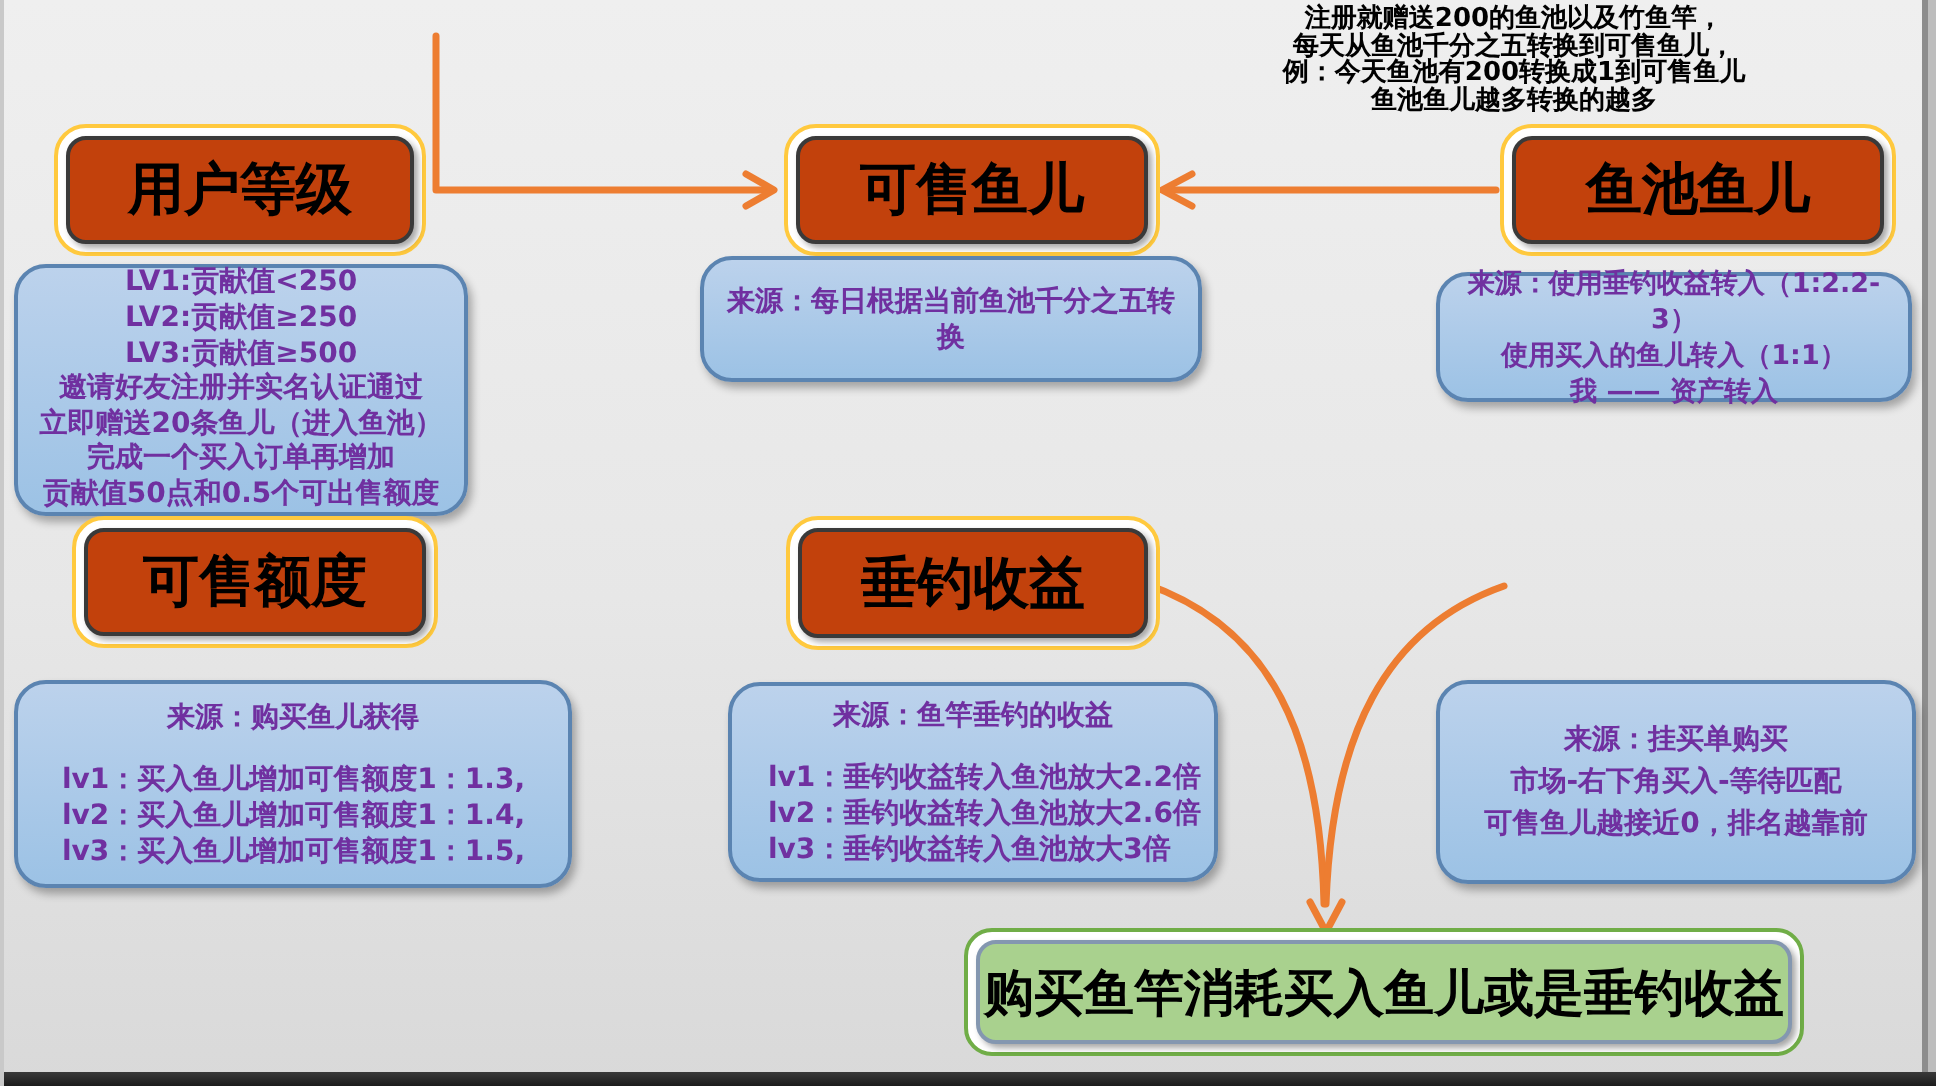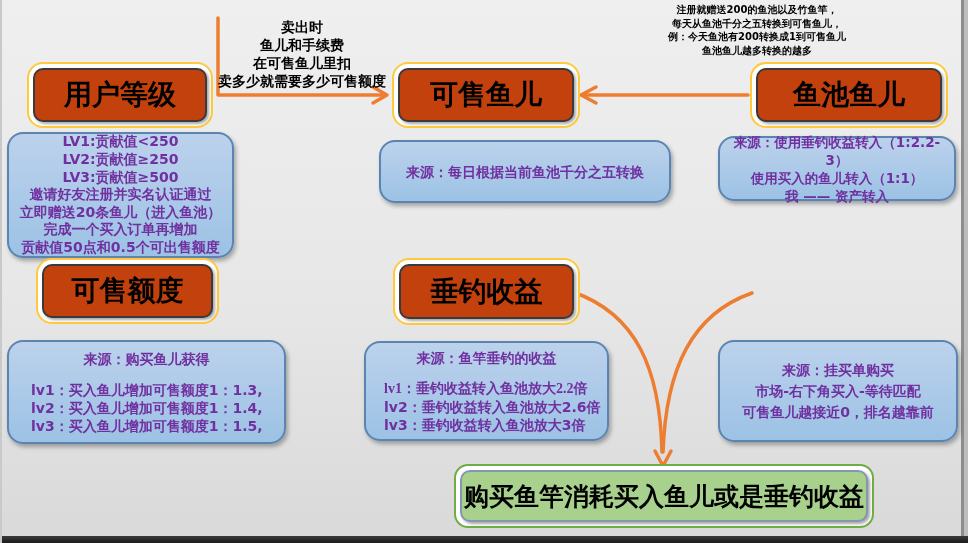--- a/index.html
+++ b/index.html
@@ -36,21 +36,21 @@
     width: 100%; height: 100%;
     background: #c2410c;
     border: 2px solid #3a3a3a;
     border-radius: 10px;
     display: flex; align-items: center; justify-content: center;
     box-shadow: 2px 2px 3px rgba(0,0,0,0.35);
     color: #000;
     font-size: 28px;
     white-space: nowrap;
   }
-  .ring.green-ring { border-color: #70ad47; border-radius: 14px; }
+  .ring.green-ring { border-color: #70ad47; border-radius: 14px; margin-left: 28px; }
   .node.green-node {
     background: #a9d18e;
     border-color: #8497b0;
     font-size: 25px;
   }
   
   .info {
     position: absolute;
     background: linear-gradient(180deg, #bcd2ec 0%, #9cc2e5 100%);
     border: 2px solid #5b84b1;
@@ -68,21 +68,21 @@
   .info .line.left { text-align: left; }
   .info .spacer { height: 13px; }
   
   .note {
     position: absolute;
     color: #000;
     text-align: center;
     z-index: 3;
   }
   #sell-note { font-size: 14px; line-height: 18px; }
-  #register-note { font-size: 10px; line-height: 13.5px; }
+  #register-note { font-size: 13px; line-height: 13.5px; }
   #arrows { position: absolute; left: 0; top: 0; z-index: 1; }
 </style>
 </head>
 <body>
 
 <div id="slide">
 
   <svg id="arrows" width="968" height="543" viewBox="0 0 968 543">
 
     <g stroke="#ed7d31" stroke-width="3.5" fill="none" stroke-linecap="round" stroke-linejoin="round">
@@ -99,26 +99,20 @@
       <path d="M571,292 C634,314 658,368 660,452"></path>
     </g>
     <g stroke="#ed7d31" stroke-width="3.5" fill="none" stroke-linecap="round" stroke-linejoin="round">
       <path d="M750,293 C690,314 664,368 661,452"></path>
     </g>
     <g stroke="#ed7d31" stroke-width="3.5" fill="none" stroke-linecap="round" stroke-linejoin="round">
       <path d="M653,451 L661,466 L669,451"></path>
     </g>
   </svg>
 
-  <div class="note" id="sell-note" style="left:205px; top:18px; width:190px;">
-    <div class="line">卖出时</div>
-    <div class="line">鱼儿和手续费</div>
-    <div class="line">在可售鱼儿里扣</div>
-    <div class="line">卖多少就需要多少可售额度</div>
-  </div>
 
   <div class="note" id="register-note" style="left:560px; top:3px; width:390px;">
     <div class="line">注册就赠送200的鱼池以及竹鱼竿，</div>
     <div class="line">每天从鱼池千分之五转换到可售鱼儿，</div>
     <div class="line">例：今天鱼池有200转换成1到可售鱼儿</div>
     <div class="line">鱼池鱼儿越多转换的越多</div>
   </div>
 
   <div class="ring" style="left:25px; top:62px; width:186px; height:66px;">
     <div class="node">用户等级</div>
@@ -135,21 +129,21 @@
   <div class="info" style="left:5px; top:132px; width:227px; height:126px; line-height:17.6px;">
     <div class="line">LV1:贡献值&lt;250</div>
     <div class="line">LV2:贡献值≥250</div>
     <div class="line">LV3:贡献值≥500</div>
     <div class="line">邀请好友注册并实名认证通过</div>
     <div class="line">立即赠送20条鱼儿（进入鱼池）</div>
     <div class="line">完成一个买入订单再增加</div>
     <div class="line">贡献值50点和0.5个可出售额度</div>
   </div>
 
-  <div class="info" style="left:348px; top:140px; width:292px; height:63px;margin-left:29px;">
+  <div class="info" style="left:348px; top:128px; width:251px; height:63px;">
     <div class="line">来源：每日根据当前鱼池千分之五转换</div>
   </div>
 
   <div class="info" style="left:716px; top:136px; width:238px; height:65px; font-size:13.5px;">
     <div class="line">来源：使用垂钓收益转入（1:2.2-3）</div>
     <div class="line">使用买入的鱼儿转入（1:1）</div>
     <div class="line">我 —— 资产转入</div>
   </div>
 
   <div class="ring" style="left:391px; top:258px; width:187px; height:67px;">
@@ -165,21 +159,21 @@
     <div class="line">来源：购买鱼儿获得</div>
     <div class="spacer"></div>
     <div class="line left" style="padding-left:16px;">lv1：买入鱼儿增加可售额度1：1.3,</div>
     <div class="line left" style="padding-left:16px;">lv2：买入鱼儿增加可售额度1：1.4,</div>
     <div class="line left" style="padding-left:16px;">lv3：买入鱼儿增加可售额度1：1.5,</div>
   </div>
 
   <div class="info" style="left:362px; top:341px; width:245px; height:100px;">
     <div class="line">来源：鱼竿垂钓的收益</div>
     <div class="spacer"></div>
-    <div class="line left" style="padding-left:12px;font-family:Liberation Serif, serif;">lv1：垂钓收益转入鱼池放大2.2倍</div>
+    <div class="line left" style="padding-left:12px;">lv1：垂钓收益转入鱼池放大2.2倍</div>
     <div class="line left" style="padding-left:12px;">lv2：垂钓收益转入鱼池放大2.6倍</div>
     <div class="line left" style="padding-left:12px;">lv3：垂钓收益转入鱼池放大3倍</div>
   </div>
 
   <div class="info" style="left:716px; top:340px; width:240px; height:102px; line-height:21px;">
     <div class="line">来源：挂买单购买</div>
     <div class="line">市场-右下角买入-等待匹配</div>
     <div class="line">可售鱼儿越接近0，排名越靠前</div>
   </div>
 

